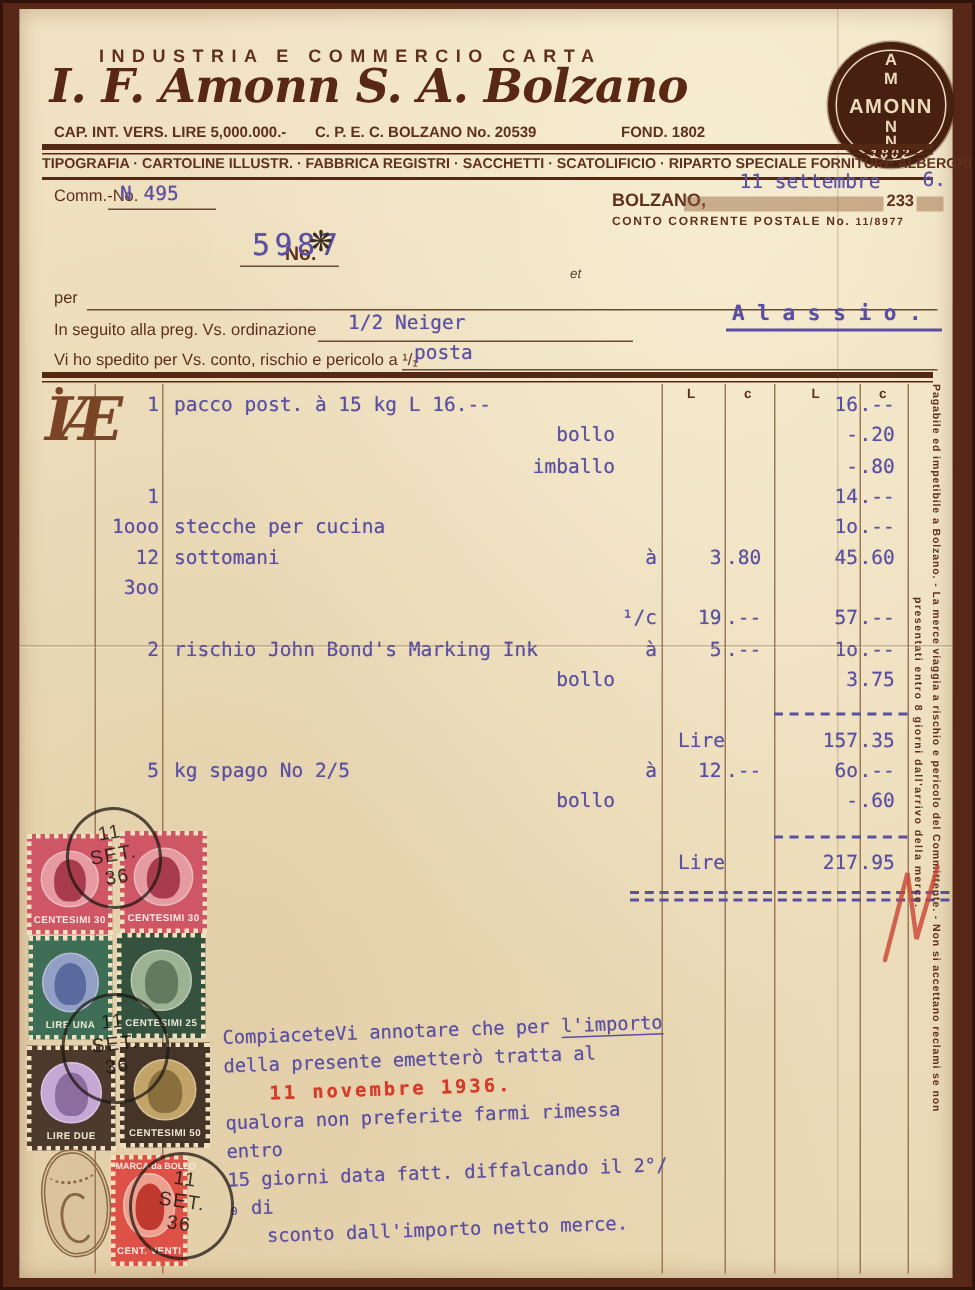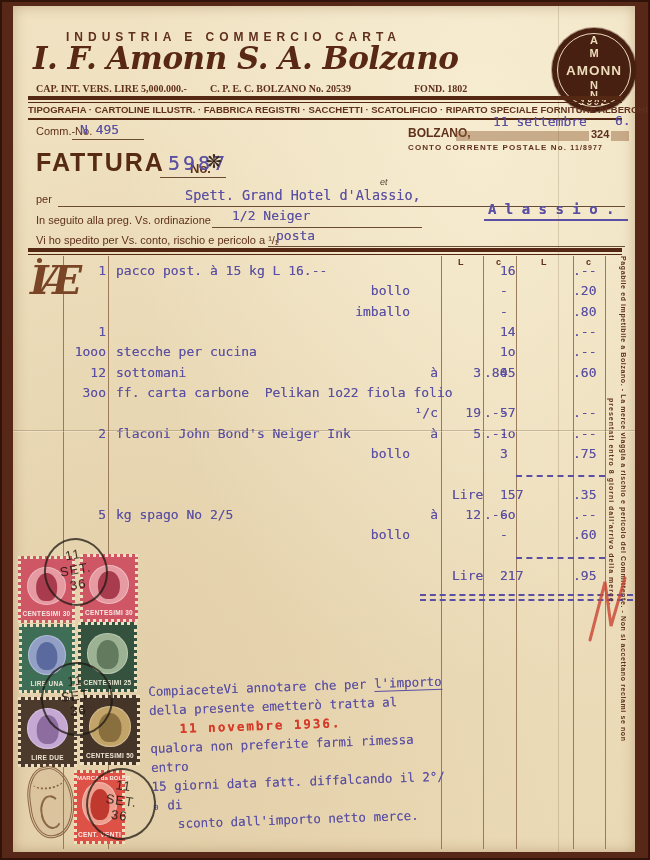--- a/index.html
+++ b/index.html
@@ -12,21 +12,21 @@
            linear-gradient(#f0e2c2,#ead9b5);
          box-shadow:inset 0 0 14px rgba(120,80,40,.35);}
   .abs{position:absolute;}
   .printed{color:#5f301c;}
   .typed{font-family:"DejaVu Sans Mono",monospace;color:#5a4fa2;text-shadow:0 0 .5px rgba(90,79,162,.6);}
   .red{color:#d63a28;}
   
   #tagline{left:36px;top:30px;font-size:12px;font-weight:bold;letter-spacing:5px;white-space:nowrap;margin-left:30px;}
   #company{left:33px;top:40px;font-family:"DejaVu Serif",serif;font-style:italic;font-weight:bold;
            font-size:31px;color:#582814;white-space:nowrap;letter-spacing:-0.5px;}
-  .caprow{top:83px;font-size:10px;font-weight:bold;white-space:nowrap;font-family:Liberation Serif, serif;}
+  .caprow{top:83px;font-size:10px;font-weight:bold;white-space:nowrap;}
   #logo{left:552px;top:28px;width:84px;height:84px;border-radius:50%;background:#482012;
         box-shadow:0 0 0 1px rgba(72,32,18,.4);}
   #logo .ring{position:absolute;inset:5px;border:1.5px solid #e9d9b9;border-radius:50%;}
   #logo span{position:absolute;color:#ecdcba;font-weight:bold;font-family:"Liberation Sans",sans-serif;}
   .lgv{left:0;right:0;text-align:center;font-size:11px;}
   #lg-h{left:0;right:0;top:35px;text-align:center;font-size:13.5px;letter-spacing:1px;}
   #lg-year{left:0;right:0;bottom:5px;text-align:center;font-size:9px;font-style:italic;letter-spacing:2px;}
   .rule{background:#552813;left:28px;width:594px;}
   #depts{left:28px;top:104px;width:594px;text-align:center;font-size:9.5px;font-weight:bold;white-space:nowrap;}
   
@@ -51,21 +51,21 @@
   #line-items .row{position:relative;height:20.35px;font-family:"DejaVu Sans Mono",monospace;
                    font-size:13px;color:#5a4fa2;text-shadow:0 0 .5px rgba(90,79,162,.6);}
   .row span{position:absolute;white-space:pre;}
   .c-qty{left:30px;width:48px;text-align:right;}
   .c-desc{left:88px;}
   .c-note{left:248px;width:134px;text-align:right;}
   .c-mark{left:360px;width:50px;text-align:right;}
   .c-lire{left:424px;}
   .c-unitl{left:405px;width:48px;text-align:right;}
   .c-unitc{left:456px;}
-  .c-amtl{left:472px;width:72px;}
+  .c-amtl{left:472px;width:72px;text-align:right;}
   .c-amtc{left:545px;}
   .dashline{position:absolute;left:488px;width:89px;top:9px;border-top:2px dashed #5a4fa2;}
   .ddashline{position:absolute;left:392px;width:213px;top:5px;height:3px;
              border-top:2px dashed #5a4fa2;border-bottom:2px dashed #5a4fa2;}
   
   .vtext{writing-mode:vertical-rl;font-size:7px;font-weight:bold;color:#5f301c;letter-spacing:.6px;white-space:nowrap;}
   
   #footer-note{left:148px;top:682px;width:300px;transform:rotate(-2deg);transform-origin:0 0;}
   #footer-note .fl{position:relative;font-size:12.5px;line-height:19px;}
   #due-date{font-size:16px;font-weight:bold;letter-spacing:2px;margin-left:30px;line-height:20px;
@@ -133,36 +133,34 @@
   <div class="abs printed" id="depts">TIPOGRAFIA · CARTOLINE ILLUSTR. · FABBRICA REGISTRI · SACCHETTI · SCATOLIFICIO · RIPARTO SPECIALE FORNITURE ALBERGHI</div>
   <div class="abs rule" style="top:118px;height:1.5px;"></div>
 
   <div class="abs printed lbl11" style="left:36px;top:125px;">Comm.-No.</div>
   <div class="abs typed typed13" style="left:80px;top:122px;">N 495</div>
   <div class="abs uline" style="left:72px;top:139px;width:72px;"></div>
 
   <div class="abs printed" style="left:408px;top:126px;font-size:12px;font-weight:bold;">BOLZANO,</div>
   <div class="abs typed typed13" style="left:458px;top:114px;margin-left:35px;">11 settembre</div>
   <div class="abs bar" style="left:456px;top:131px;width:133px;height:10px;"></div>
-  <div class="abs printed" style="left:591px;top:128px;font-size:11px;font-weight:bold;">324</div>
+  <div class="abs printed" style="left:591px;top:128px;font-size:11px;font-weight:bold;">233</div>
   <div class="abs bar" style="left:611px;top:131px;width:18px;height:10px;"></div>
   <div class="abs typed typed13" style="left:615px;top:113px;">6.</div>
   <div class="abs printed" id="conto">
     <span>CONTO CORRENTE POSTALE No.</span>
     <span style="font-size:7px;">11/8977</span>
   </div>
 
-  <div class="abs" id="fattura">FATTURA</div>
   <div class="abs printed" id="fatt-no">No.</div>
   <div class="abs typed" id="fatt-num">5987</div>
   <div class="abs" id="fatt-star">❋</div>
   <div class="abs uline" style="left:160px;top:177px;width:66px;"></div>
 
   <div class="abs printed lbl11" style="left:36px;top:193px;">per</div>
-  <div class="abs typed typed14" style="left:185px;top:187px;">Spett. Grand Hotel d'Alassio,</div>
   <div class="abs" style="left:352px;top:177px;font-size:9px;font-style:italic;color:#55433a;margin-left:28px;">et</div>
   <div class="abs uline" style="left:58px;top:206px;width:567px;"></div>
 
   <div class="abs printed lbl11" style="left:36px;top:214px;">In seguito alla preg. Vs. ordinazione</div>
   <div class="abs typed typed13" style="left:232px;top:208px;">1/2 Neiger</div>
   <div class="abs uline" style="left:212px;top:227px;width:210px;"></div>
   <div class="abs typed" style="left:488px;top:201px;font-size:14px;font-weight:bold;text-align:right;">A l a s s i o .</div>
   <div class="abs" style="left:484px;top:219px;width:144px;border-bottom:2px solid #5a4fa2;"></div>
 
   <div class="abs printed lbl11" style="left:36px;top:234px;">Vi ho spedito per Vs. conto, rischio e pericolo a ¹/₁</div>
@@ -216,32 +214,31 @@
         <span class="c-qty">12</span>
         <span class="c-desc">sottomani</span>
         <span class="c-mark">à</span>
         <span class="c-unitl">3</span>
         <span class="c-unitc">.80</span>
         <span class="c-amtl">45</span>
         <span class="c-amtc">.60</span>
       </div>
       <div class="row">
         <span class="c-qty">3oo</span>
-        <span class="c-desc">ff. carta carbone  Pelikan 1o22 fiola folio</span>
       </div>
       <div class="row">
         <span class="c-mark">¹/c</span>
         <span class="c-unitl">19</span>
         <span class="c-unitc">.--</span>
         <span class="c-amtl">57</span>
         <span class="c-amtc">.--</span>
       </div>
       <div class="row">
         <span class="c-qty">2</span>
-        <span class="c-desc">flaconi John Bond's Neiger Ink</span>
+        <span class="c-desc">rischio John Bond's Marking Ink</span>
         <span class="c-mark">à</span>
         <span class="c-unitl">5</span>
         <span class="c-unitc">.--</span>
         <span class="c-amtl">1o</span>
         <span class="c-amtc">.--</span>
       </div>
       <div class="row">
         <span class="c-note">bollo</span>
         <span class="c-amtl">3</span>
         <span class="c-amtc">.75</span>

